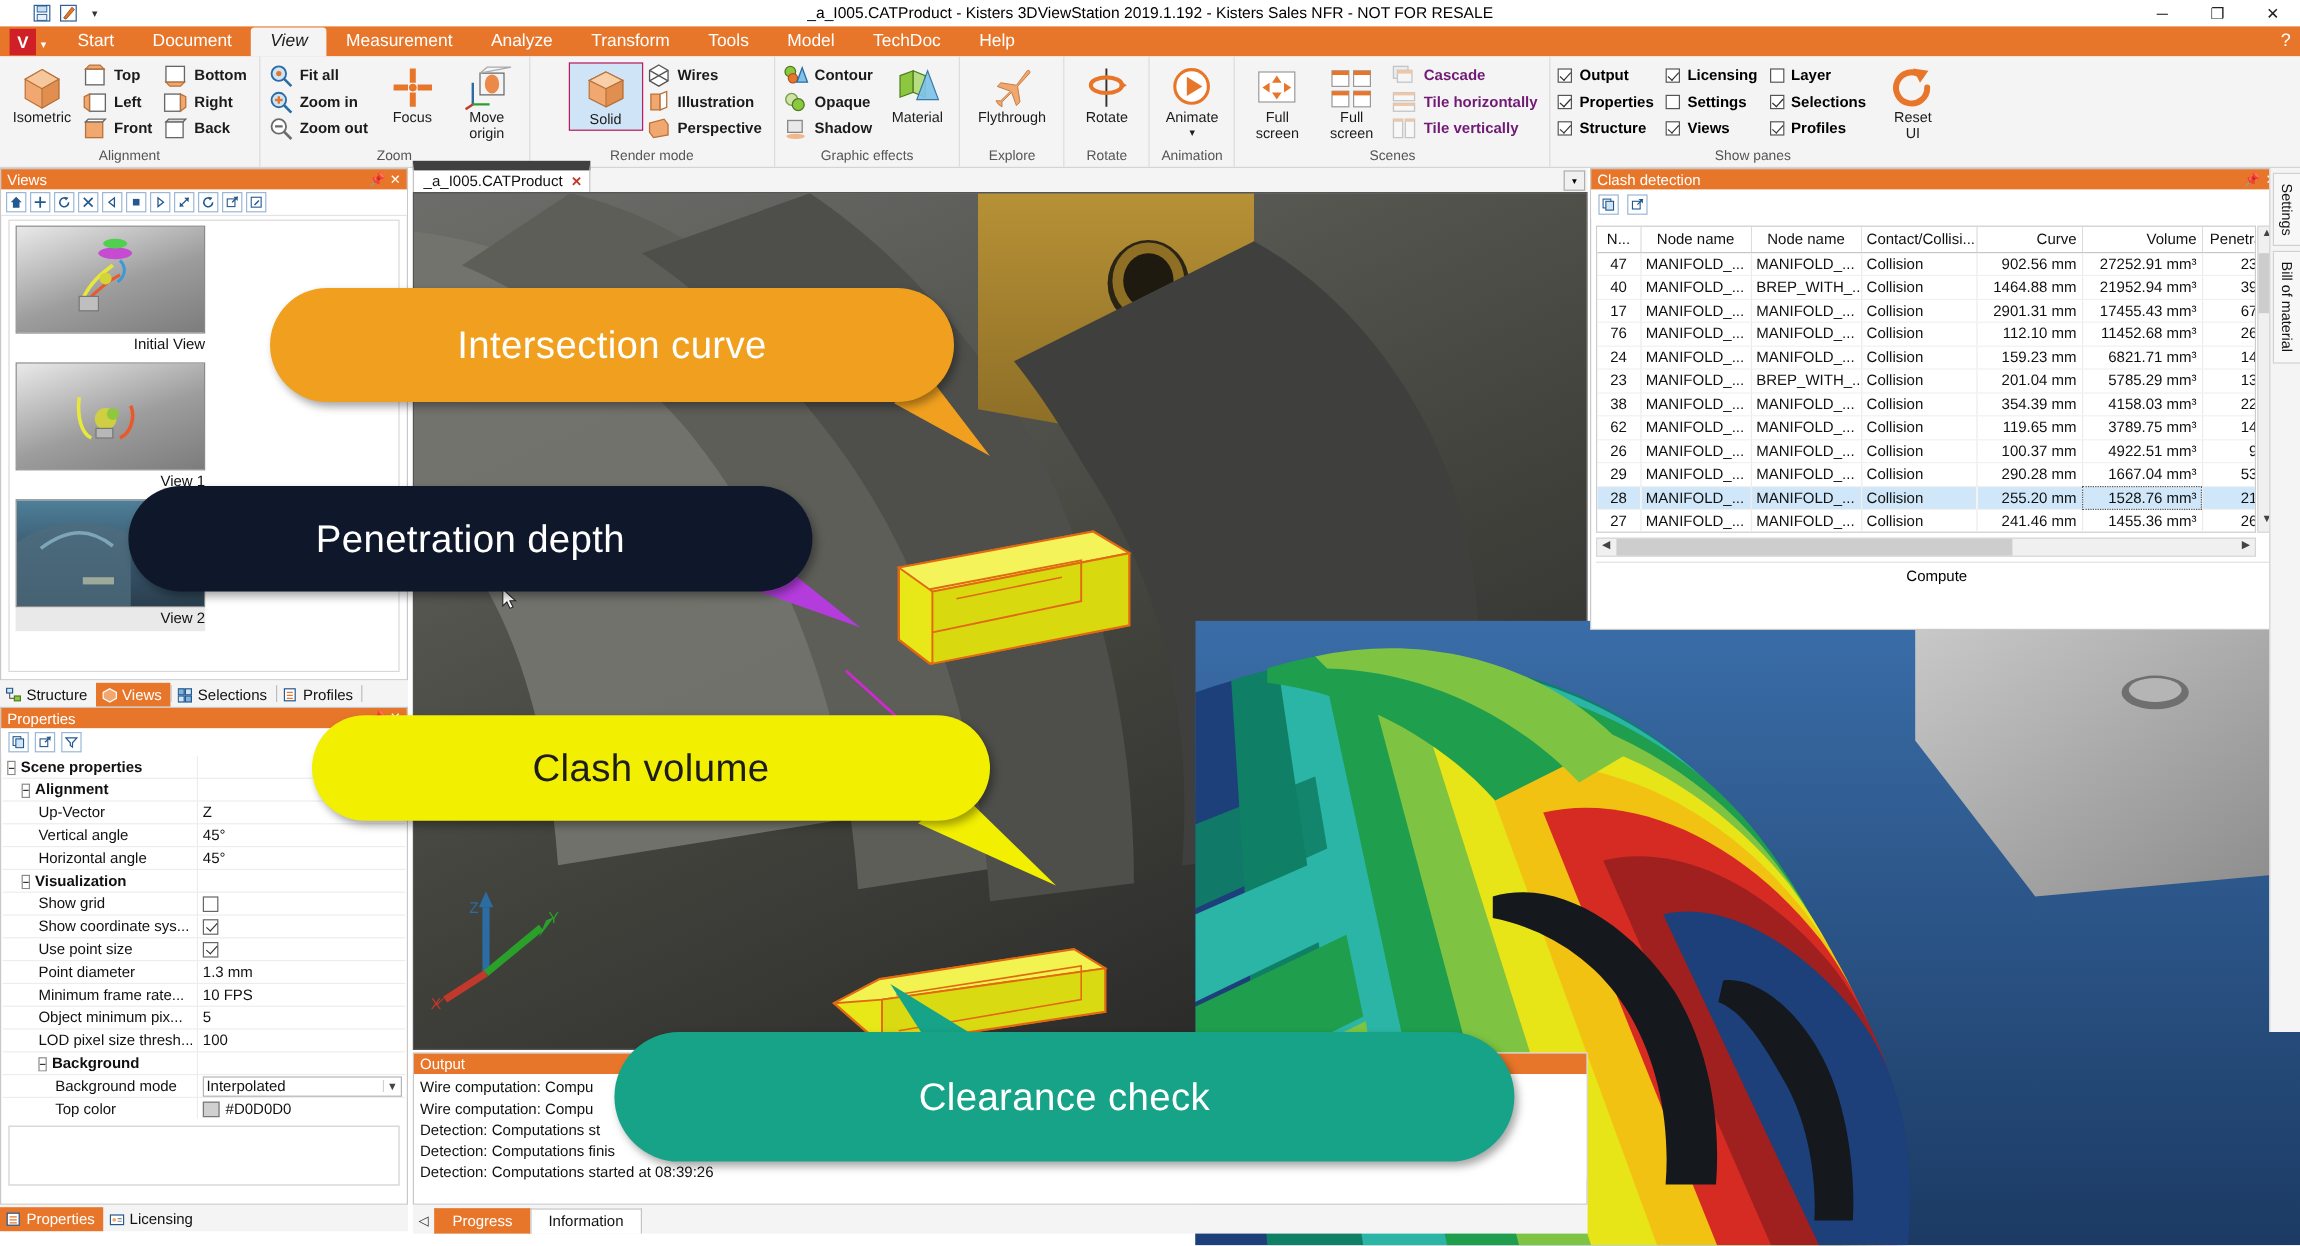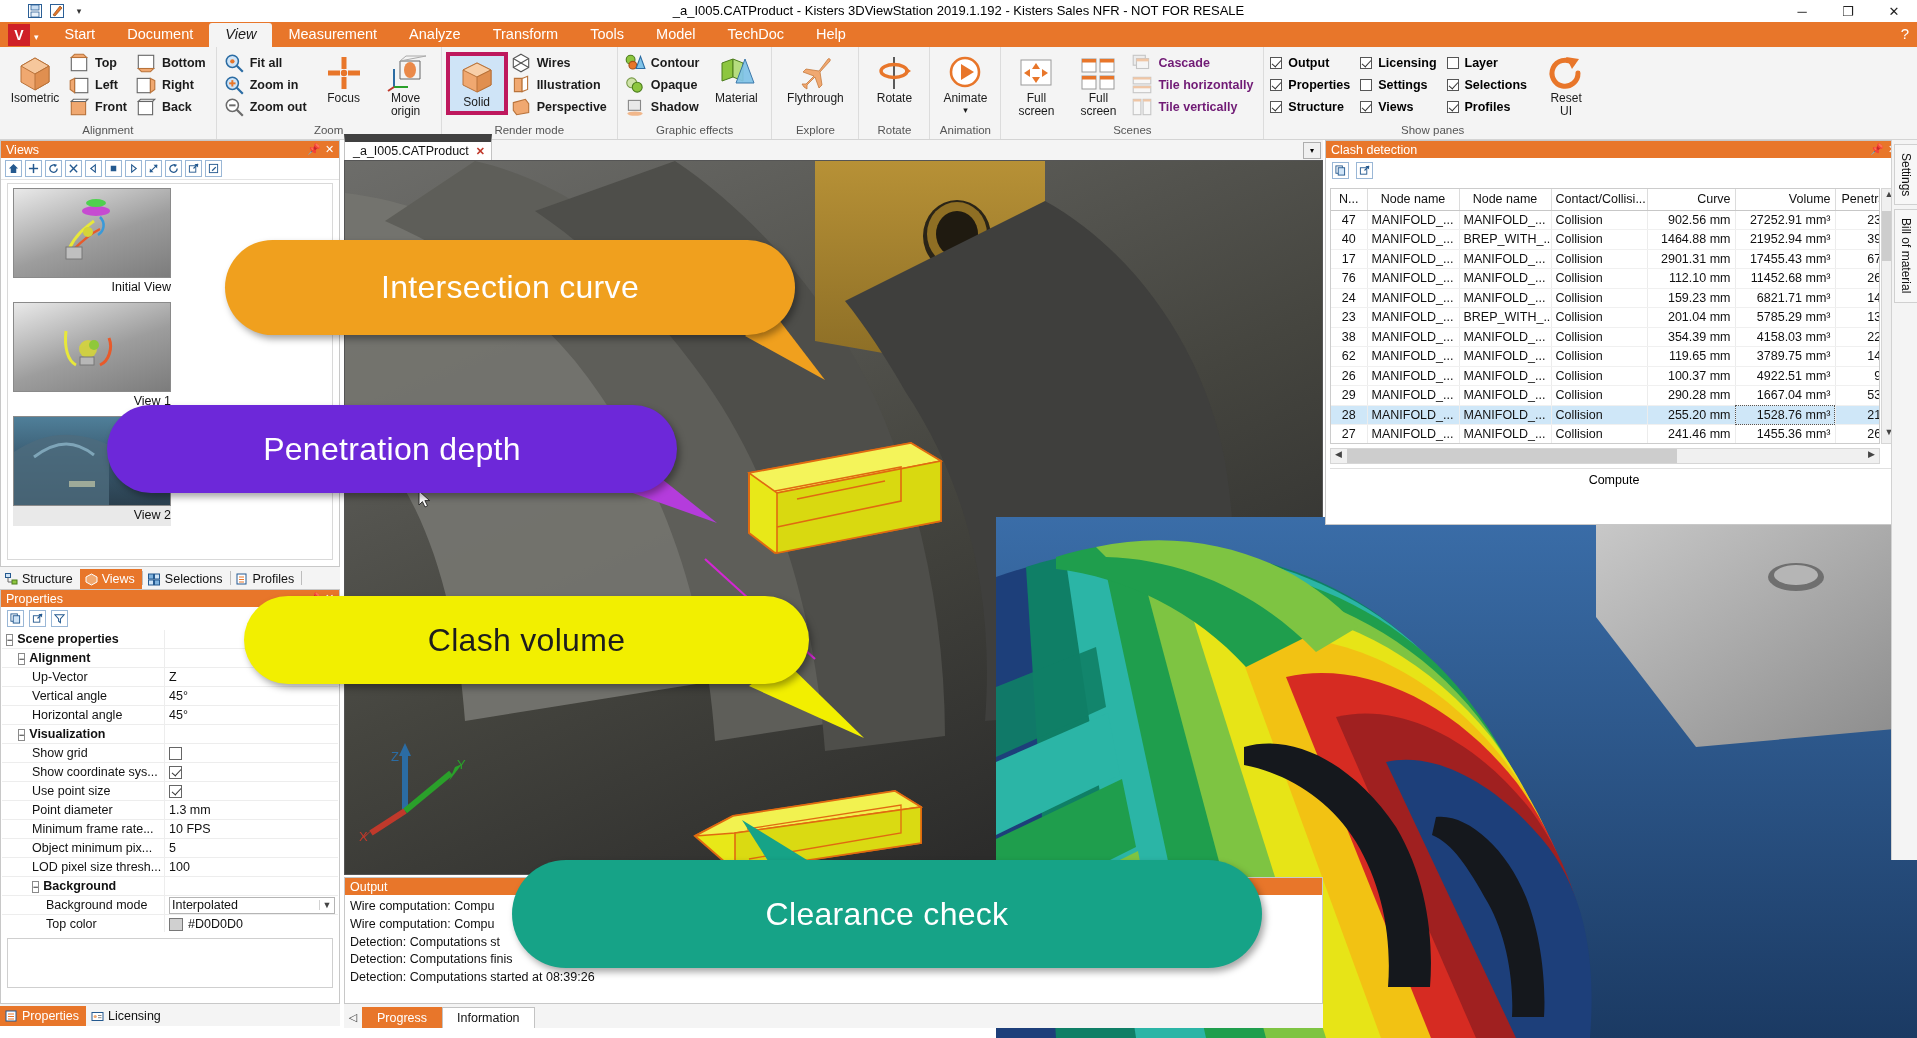--- a/index.html
+++ b/index.html
@@ -50,21 +50,21 @@
     background: #f4f4f4; border-bottom: 1px solid #d4d4d4;
     display: flex; align-items: stretch;
   }
   .rgroup { position: relative; display: flex; flex-direction: column; padding: 2px 4px 0 4px; border-right: 1px solid #dcdcdc; }
   .rgroup-body { flex: 1; display: flex; align-items: flex-start; padding-top: 3px; }
   .rgroup-title { text-align: center; font-size: 11.5px; color: #555; padding-bottom: 2px; height: 15px; }
   .bigbtn {
     display: flex; flex-direction: column; align-items: center; justify-content: flex-start;
     width: 62px; padding: 2px 2px; font-size: 12px; color: #1b1b1b; text-align: center; line-height: 1.12;
   }
-  .bigbtn.sel { background: #cfe4f7; border: 4px solid #be185d; }
+  .bigbtn.sel { background: #cfe4f7; border: 1px solid #be185d; margin-left: 28px; }
   .bigbtn .ic { height: 38px; display: flex; align-items: center; justify-content: center; }
   .smallcol { display: flex; flex-direction: column; justify-content: flex-start; font-weight: bold; }
   .smallbtn {
     display: flex; align-items: center; gap: 5px; padding: 2px 6px 2px 2px;
     font-size: 12.5px; color: #1b1b1b; height: 22px; white-space: nowrap;
   }
   .smallbtn.dim { color: #701a75; }
   .chk { width: 12px; height: 12px; border: 1px solid #555; background: #fff; position: relative; flex: none; }
   .chk.on::after {
     content: ""; position: absolute; left: 3px; top: 0px; width: 4px; height: 8px;
@@ -1209,26 +1209,26 @@
     </svg>
     <div class="callout c-orange" style="left: 0px; top: 0px; width: 570px; height: 95px; background: rgb(240, 160, 30);">
       <span>Intersection curve</span>
     </div>
   </div>
 
   <div style="position:absolute;left:107px;top:405px;width:570px;height:90px;">
     <svg width="620" height="160" viewBox="0 0 620 160" style="position:absolute;left:0;top:0;overflow:visible;">
       <path d="M540 62 L610 118 L520 86 Z" fill="#b43cdc"></path>
     </svg>
-    <div class="callout c-purple" style="left: 0px; top: 0px; width: 570px; height: 88px; background: #6d28d9; align-items: center;">
+    <div class="callout c-purple" style="left: 0px; top: 0px; width: 570px; height: 88px; background: #0f172a; align-items: center;">
       <span>Penetration depth</span>
     </div>
   </div>
 
-  <div style="position:absolute;left:244px;top:596px;width:565px;height:90px;text-align:right;">
+  <div style="position:absolute;left:260px;top:596px;width:565px;height:90px;text-align:right;">
     <svg width="640" height="180" viewBox="0 0 640 180" style="position:absolute;left:0;top:0;overflow:visible;">
       <path d="M540 64 L620 142 L505 90 Z" fill="#f2ef00"></path>
     </svg>
     <div class="callout c-yellow" style="left: 0px; top: 0px; width: 565px; height: 88px; background: rgb(242, 239, 0);">
       <span>Clash volume</span>
     </div>
   </div>
 
   <div style="position:absolute;left:512px;top:860px;width:750px;height:108px;">
     <svg width="830" height="200" viewBox="0 0 830 200" style="position:absolute;left:0;top:-110px;overflow:visible;">

